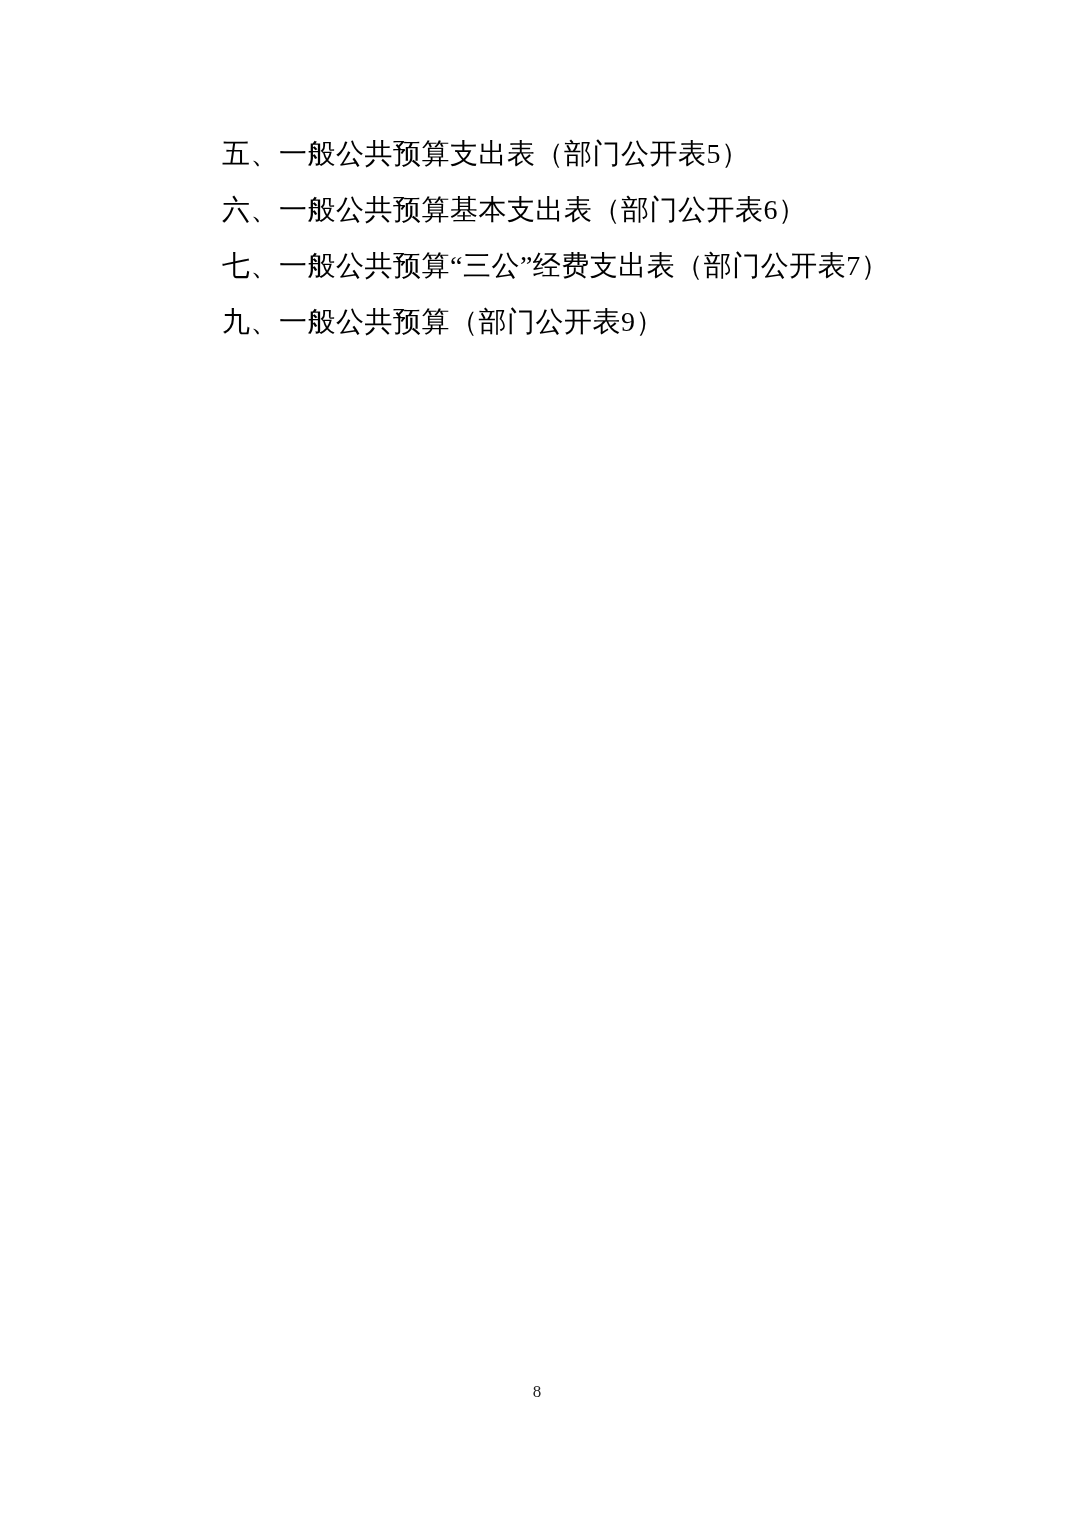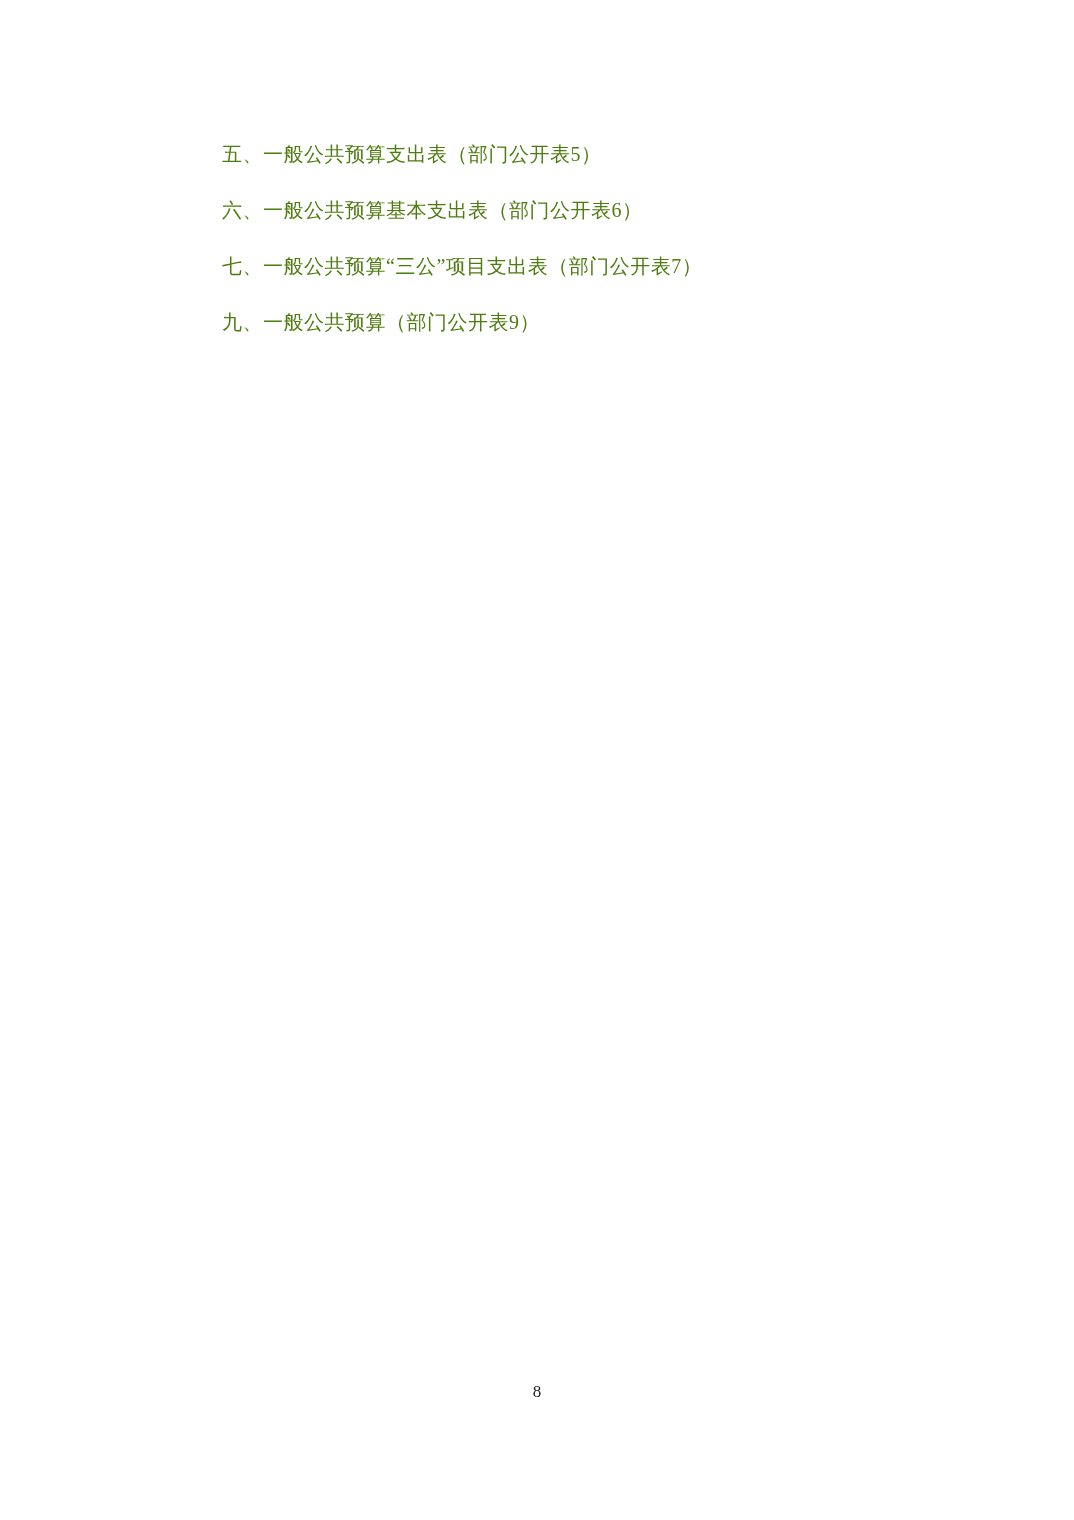--- a/index.html
+++ b/index.html
@@ -17,44 +17,44 @@
     font-family: "Liberation Serif", "DejaVu Serif", serif;
     color: #1a1a1a;
   }
   .toc {
     position: absolute;
     left: 222px;
     top: 126px;
     width: 760px;
   }
   .toc-item {
-    font-size: 20px;
+    font-size: 28px;
     line-height: 56px;
     letter-spacing: 0.5px;
     white-space: nowrap;
-    color: #4d7c0f;
+    color: #000000;
   }
   .page-number {
     position: absolute;
     left: 0;
     right: 0;
     top: 1382px;
     text-align: center;
     font-size: 17px;
     color: #222222;
     font-family: "Liberation Serif", "DejaVu Serif", serif;
   }
 </style>
 </head>
 <body>
 
 <div class="page">
 
   <div class="toc">
     <div class="toc-item">五、一般公共预算支出表（部门公开表5）</div>
     <div class="toc-item">六、一般公共预算基本支出表（部门公开表6）</div>
-    <div class="toc-item">七、一般公共预算“三公”项目支出表（部门公开表7）</div>
+    <div class="toc-item">七、一般公共预算“三公”经费支出表（部门公开表7）</div>
     <div class="toc-item">九、一般公共预算（部门公开表9）</div>
   </div>
 
   <div class="page-number">8</div>
 
 </div>
 
 </body></html>

